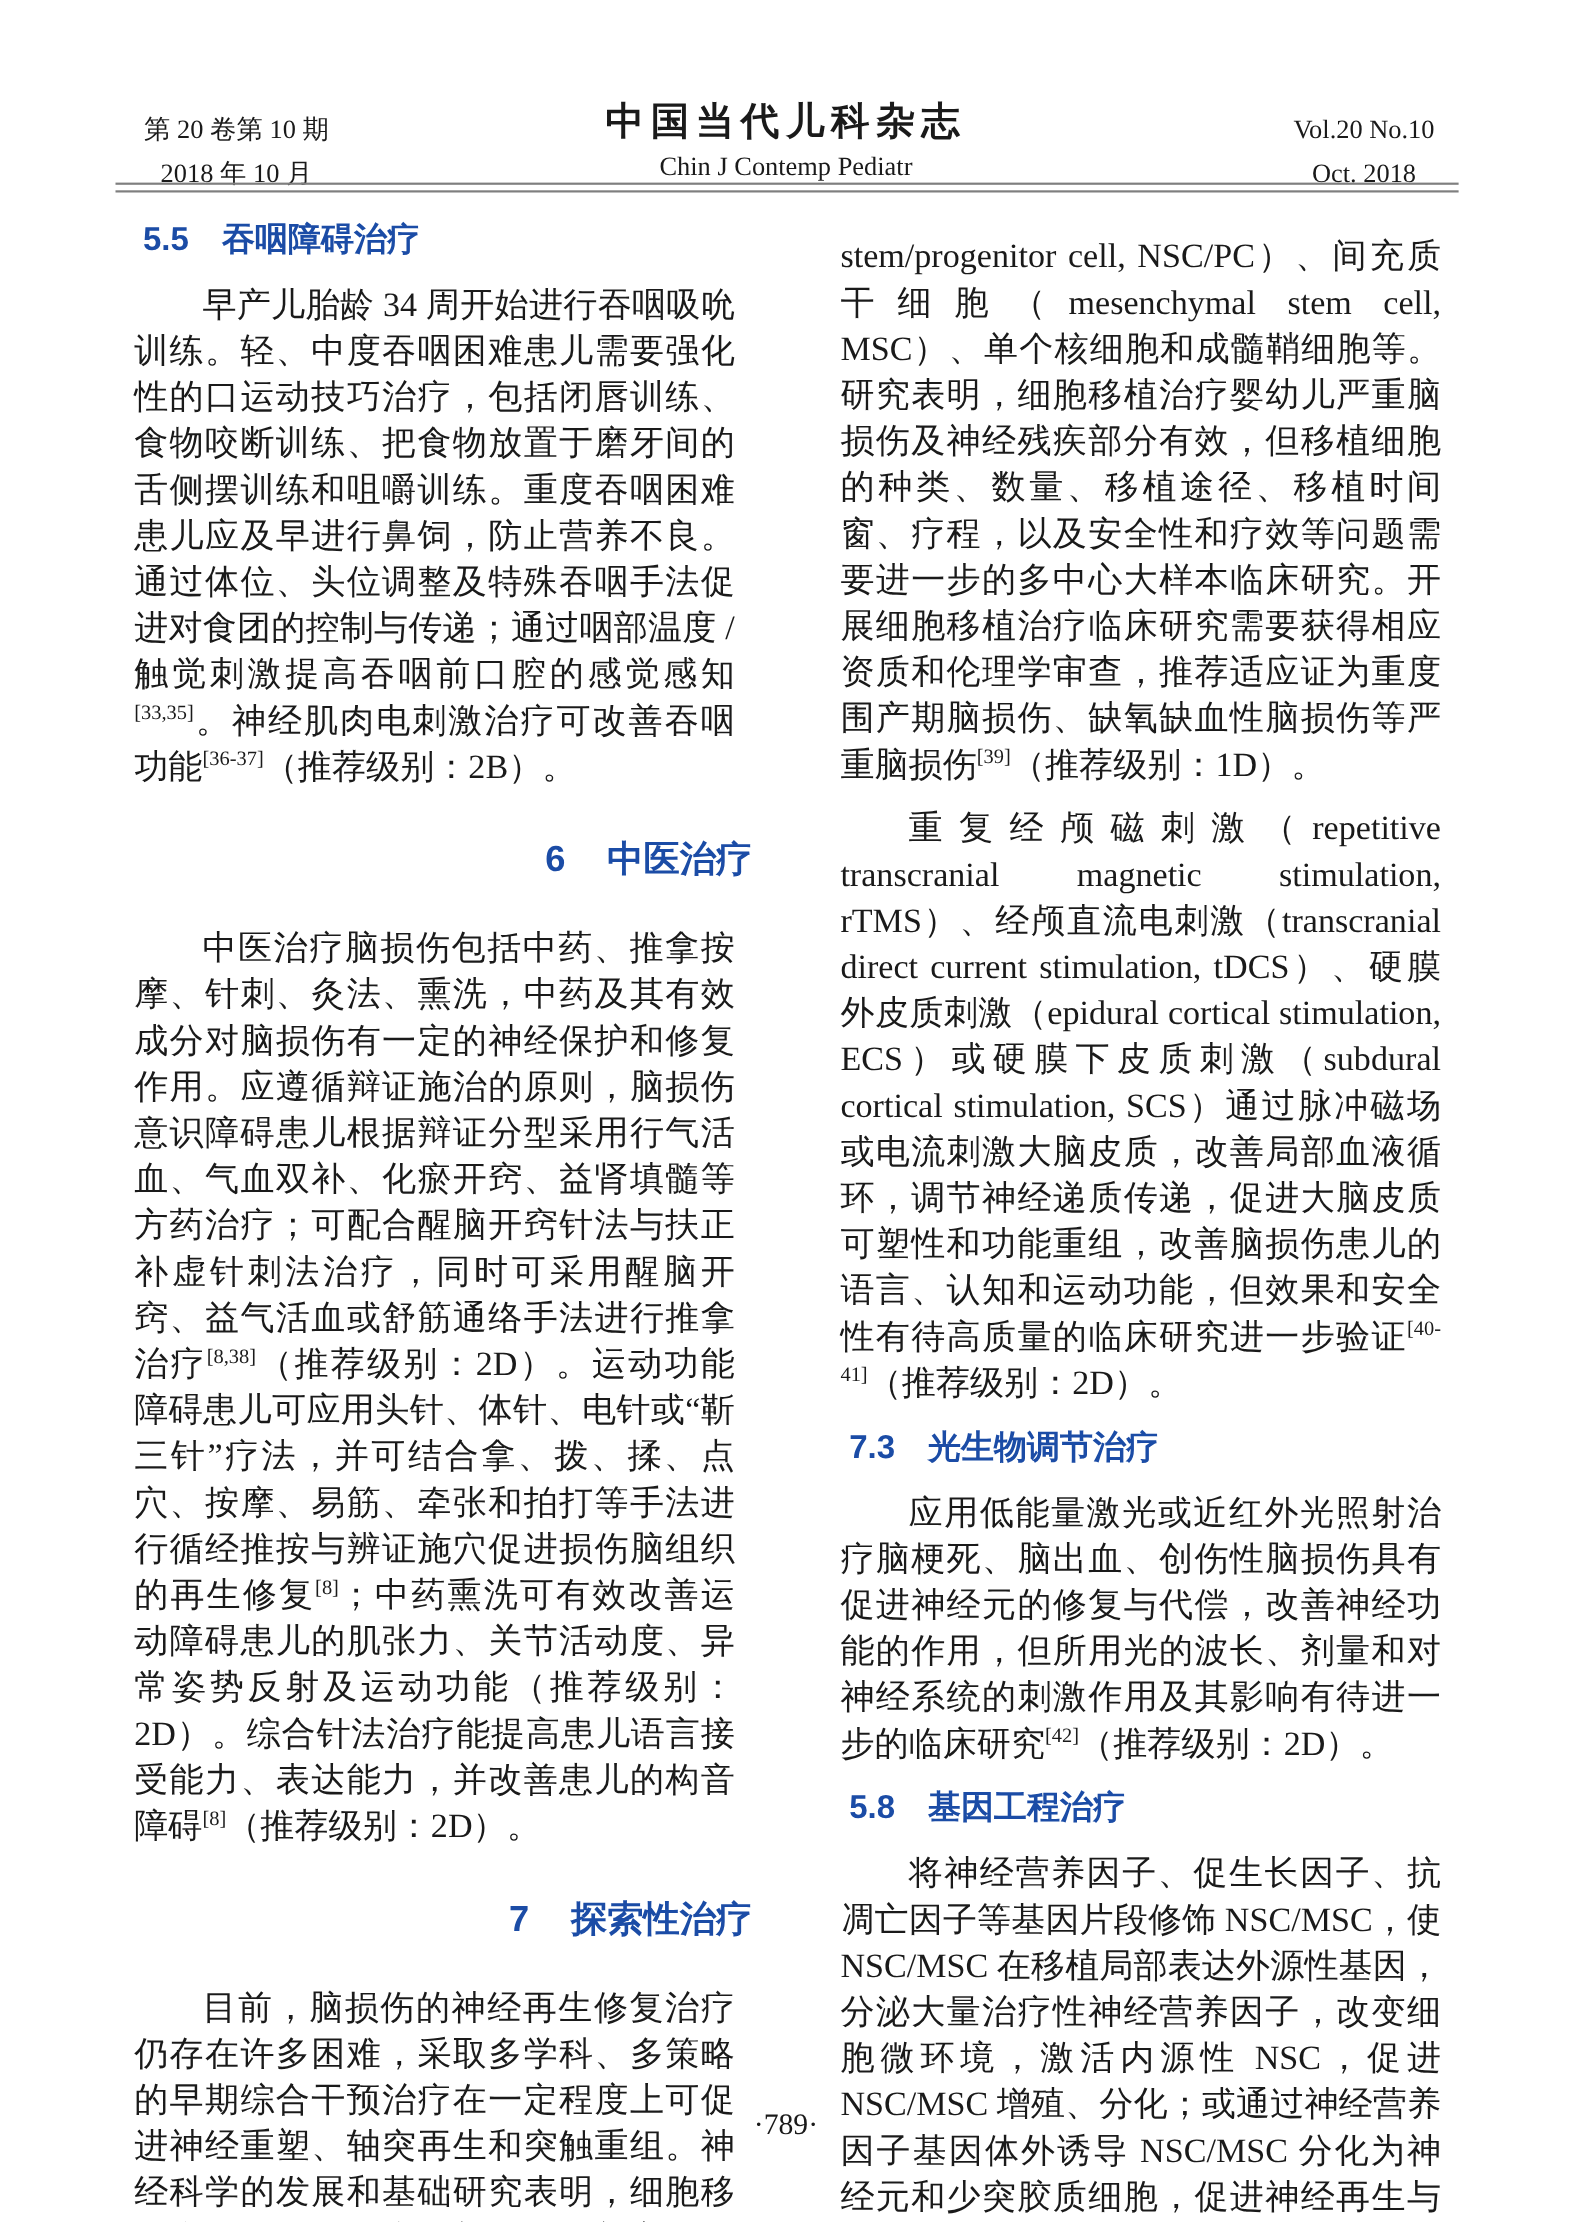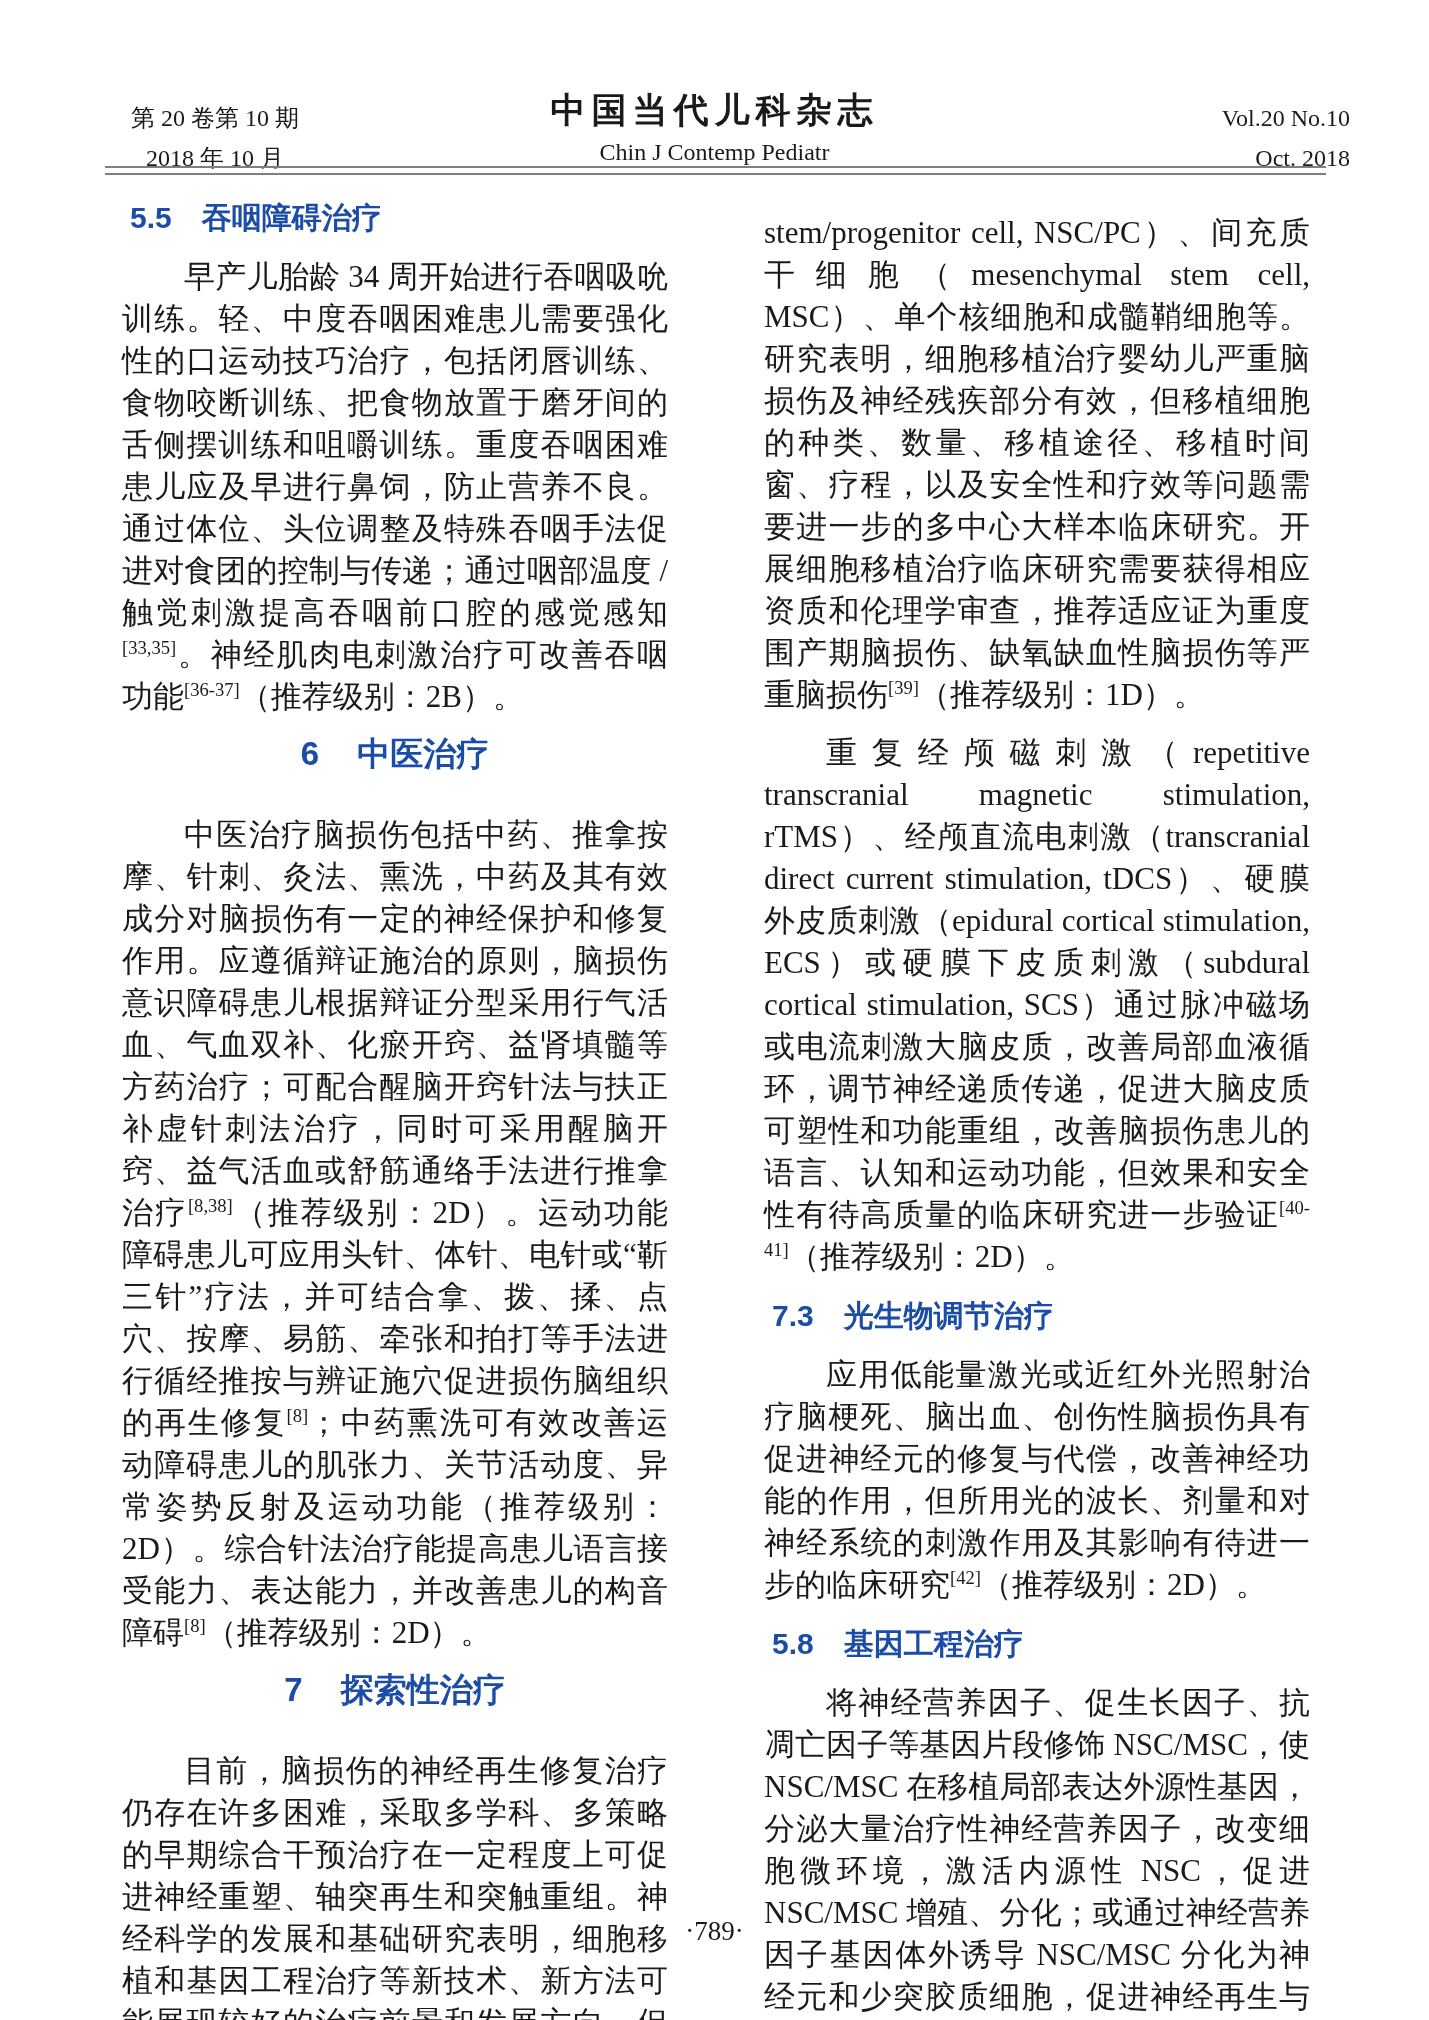--- a/index.html
+++ b/index.html
@@ -9,42 +9,42 @@
   }
   html,body{margin:0;padding:0;}
   body{
     width:1429px;height:2020px;position:relative;background:#ffffff;
     font-family:"Liberation Serif","DejaVu Serif",serif;
     color:var(--body-text);overflow:hidden;
   }
   
   .hdr-left{position:absolute;left:105px;top:98px;width:220px;text-align:center;
     font-size:24px;line-height:40px;}
-  .hdr-right{position:absolute;left:1130px;top:98px;width:220px;text-align:right;
+  .hdr-right{position:absolute;left:1130px;top:98px;width:220px;text-align:center;
     font-size:24px;line-height:40px;}
   .hdr-center{position:absolute;left:0;right:0;top:90px;text-align:center;}
   .hdr-center .cn{font-size:35px;font-weight:bold;letter-spacing:6px;line-height:42px;}
   .hdr-center .en{font-size:24px;line-height:40px;font-family:Liberation Serif, serif;}
   .double-rule{position:absolute;left:105px;width:1221px;top:166px;height:5px;
     border-top:2px solid var(--rule-gray);border-bottom:2px solid var(--rule-gray);}
   
   .col{position:absolute;top:196px;width:578px;font-size:31px;line-height:42px;
     text-align:justify;}
   .col-left{left:106px;}
   .col-right{left:748px;}
   .para{margin:16px;text-indent:62px;}
   .para.no-indent{text-indent:0;}
   .sub-heading{
     font-family:"Liberation Sans","DejaVu Sans",sans-serif;font-weight:bold;
     color:var(--heading-blue);font-size:30px;line-height:44px;text-align:left;margin-left:24px;}
   .sub-heading .h-num{margin-right:30px;}
   .section-heading{
     font-family:"Liberation Sans","DejaVu Sans",sans-serif;font-weight:bold;
     color:var(--heading-blue);font-size:33px;line-height:40px;
-    margin:16px 0 40px 0;text-align:center;}
+    margin:43px 0 40px 0;text-align:right;}
   .section-heading .h-num{margin-right:38px;}
   sup.ref{font-size:0.60em;line-height:0;vertical-align:super;}
   
   .footer{position:absolute;left:0;right:0;top:1916px;text-align:center;font-size:27px;}
 </style>
 </head>
 <body>
 
 <div class="hdr-left">
   <div>第 20 卷第 10 期</div>

